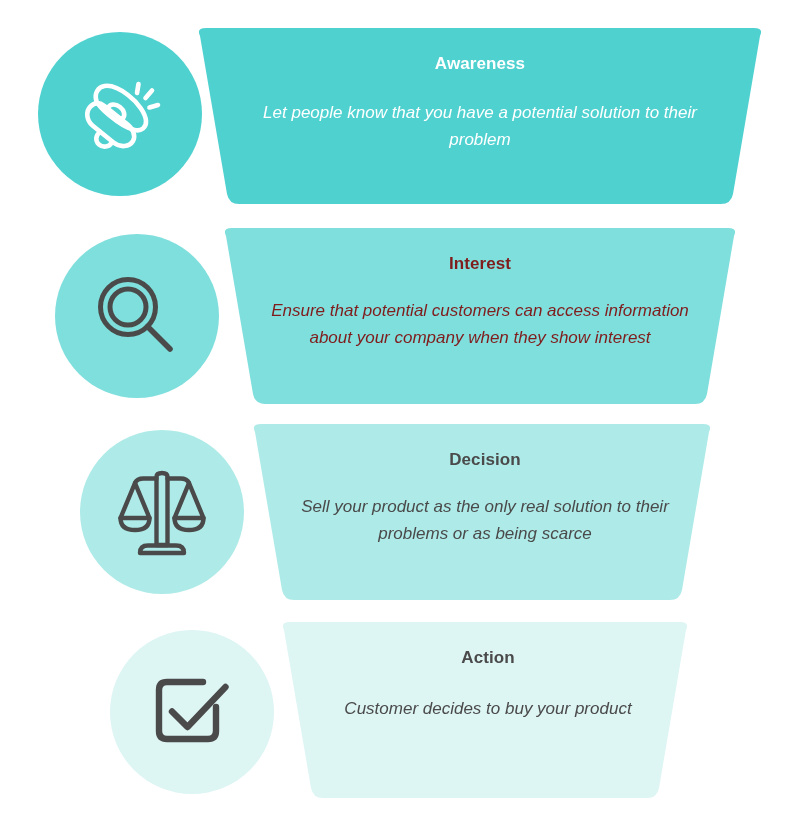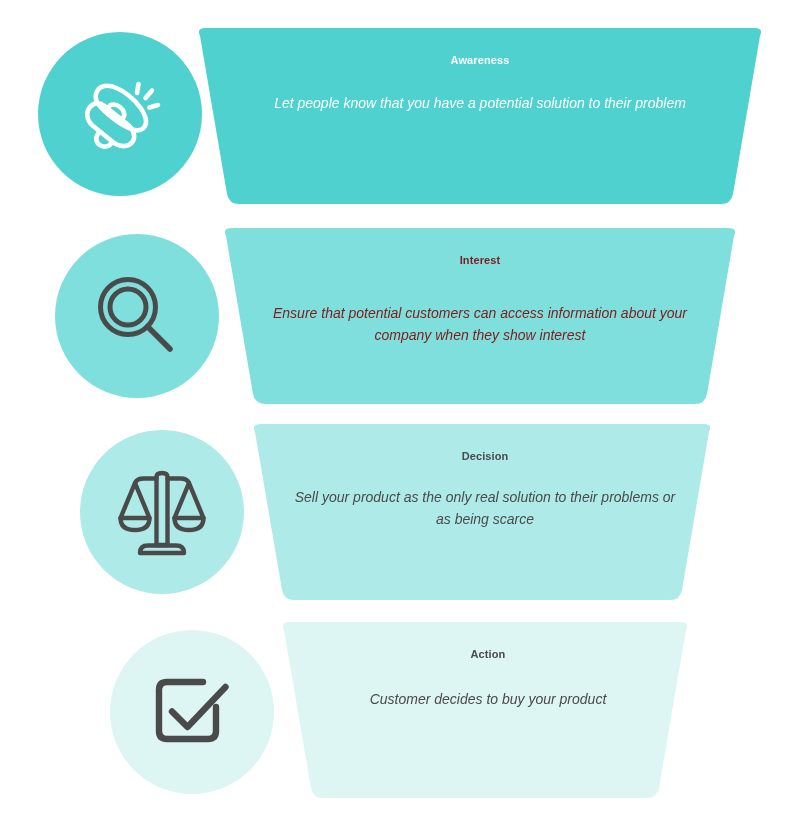--- a/index.html
+++ b/index.html
@@ -48,47 +48,47 @@
   }
 
   .stage-text {
     position: absolute;
     box-sizing: border-box;
     text-align: center;
     pointer-events: none;
   }
 
   .stage-title {
-    font-size: 11px;
+    font-size: 17px;
     font-weight: bold;
     letter-spacing: 0.1px;
     margin: 0;
     line-height: 1.2;
   }
 
   .stage-desc {
-    font-size: 14px;
+    font-size: 17px;
     font-style: italic;
     line-height: 1.55;
     margin: 0;
   }
 
   
   .s1 { top: 28px; height: 176px; }
   .s1 .stage-icon-circle { left: 38px; top: 4px; width: 164px; height: 164px; background: #4FD1D0; }
   .s1 .stage-band { left: 190px; }
   .s1 .stage-text { left: 238px; top: 26px; width: 484px; color: #ffffff; }
   .s1 .stage-desc { margin-top: 26px; }
 
   
   .s2 { top: 228px; height: 176px; }
   .s2 .stage-icon-circle { left: 55px; top: 6px; width: 164px; height: 164px; background: #7FDFDD; }
   .s2 .stage-band { left: 216px; }
   .s2 .stage-text { left: 262px; top: 26px; width: 436px; color: #7f1d1d; }
-  .s2 .stage-desc { margin-top: 36px; text-align: center; }
+  .s2 .stage-desc { margin-top: 24px; text-align: center; }
 
   
   .s3 { top: 424px; height: 176px; }
   .s3 .stage-icon-circle { left: 80px; top: 6px; width: 164px; height: 164px; background: #AEEBE8; }
   .s3 .stage-band { left: 245px; }
   .s3 .stage-text { left: 292px; top: 26px; width: 386px; color: #4A4A4A; }
   .s3 .stage-desc { margin-top: 24px; }
 
   
   .s4 { top: 622px; height: 176px; }

